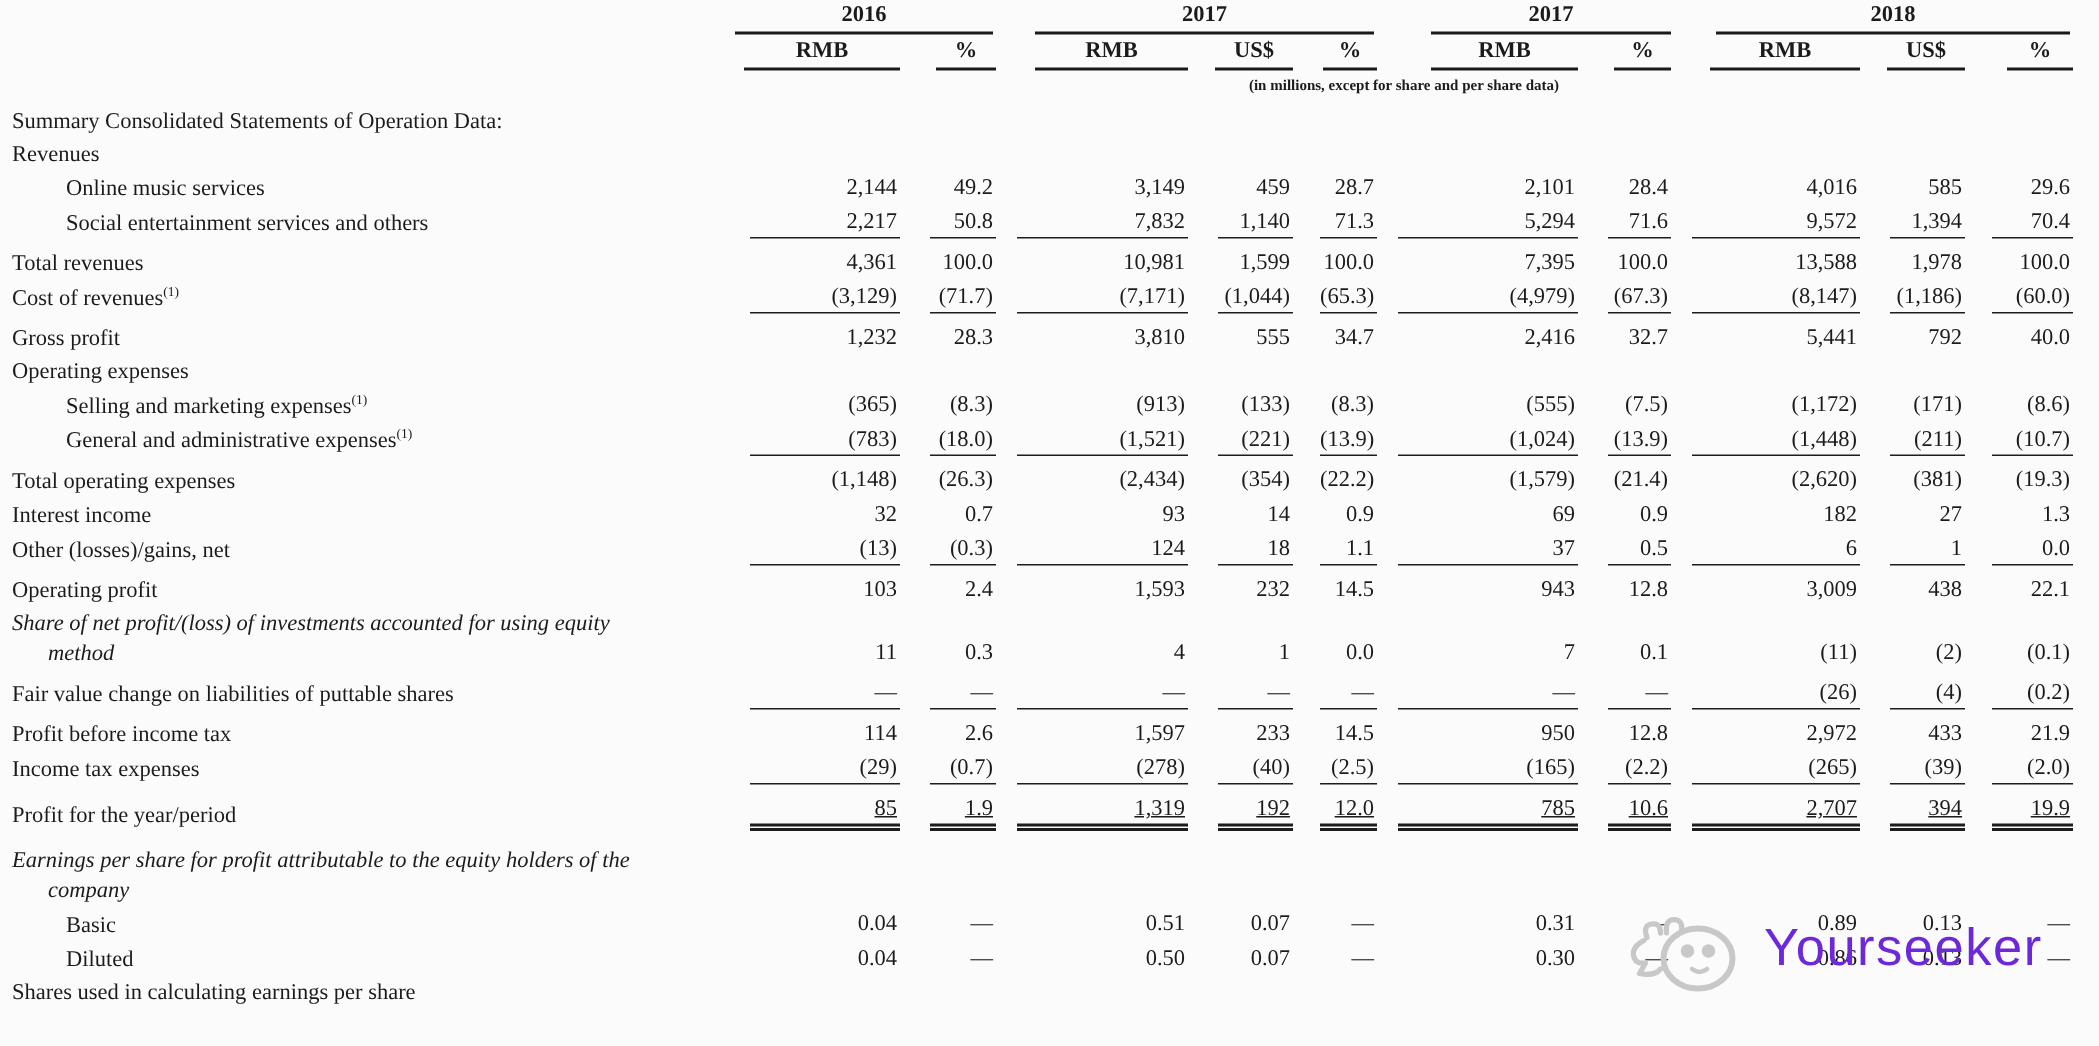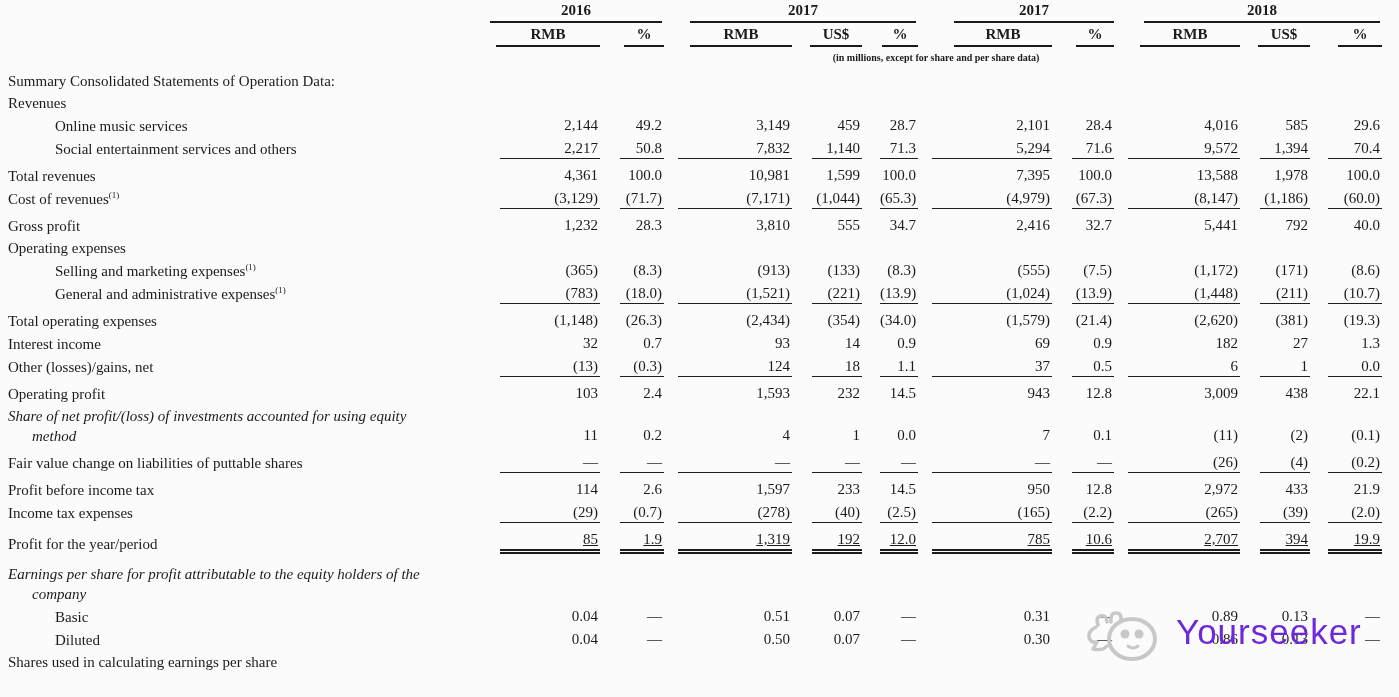--- a/index.html
+++ b/index.html
@@ -25,21 +25,21 @@
   }
   .ga1{margin:0 2px;} .ga2{margin-left:34px; margin-right:2px;}
   .gy1{margin:0 4px 0 2px;} .gy2{margin-left:24px; margin-right:4px;}
   .gy3{margin-left:34px; margin-right:2px;} .gy4{margin-left:28px; margin-right:4px;}
   .hc0{margin:0 4px 0 8px;}  .hc1{margin:0 2px 0 20px;} .hc2{margin:0 4px 0 24px;}
   .hc3{margin:0 2px 0 14px;} .hc4{margin:0 2px 0 18px;} .hc5{margin:0 4px 0 34px;}
   .hc6{margin:0 2px 0 20px;} .hc7{margin:0 4px 0 24px;} .hc8{margin:0 2px 0 14px;}
   .hc9{margin:0 2px 0 26px;}
   th.note-cell { text-align:center; font-size:10px; padding:2px 0 4px 0; line-height:16px; }
   td.lbl { text-align:left; line-height:20px; padding-left:8px; }
-  td.lbl.ind1 { padding-left:55px; }
+  td.lbl.ind1 { padding-left:44px; }
   td.lbl.hang { white-space:pre-line; padding-left:32px; text-indent:-24px;font-style:italic; }
   td.num { text-align:right; }
   .cw { display:block; line-height:20px; border-bottom:1.5px solid transparent; }
   .mw { margin:0 4px 0 12px; padding-right:2px; }
   .mn { margin:0 2px 0 16px; padding-right:2px; }
   tr.b { font-weight:bold; }
   tr.pad td { padding-top:5px; }
   tr.pad2 td { padding-top:9px; }
   tr.rule td.num .cw { border-bottom:1.5px solid #1d1d1d; }
   tr.rule2 td.num .cw { border-bottom:5px double #1d1d1d;text-decoration:underline; }
@@ -375,21 +375,21 @@
         <td class="num">
           <div class="cw mn">(26.3)</div>
         </td>
         <td class="num">
           <div class="cw mw">(2,434)</div>
         </td>
         <td class="num">
           <div class="cw mn">(354)</div>
         </td>
         <td class="num">
-          <div class="cw mn">(34.0)</div>
+          <div class="cw mn">(22.2)</div>
         </td>
         <td class="num">
           <div class="cw mw">(1,579)</div>
         </td>
         <td class="num">
           <div class="cw mn">(21.4)</div>
         </td>
         <td class="num">
           <div class="cw mw">(2,620)</div>
         </td>
@@ -499,21 +499,21 @@
           <div class="cw mn">22.1</div>
         </td>
       </tr>
       <tr>
         <td class="lbl hang"><span>Share of net profit/(loss) of investments accounted for using equity
 method</span></td>
         <td class="num">
           <div class="cw mw">11</div>
         </td>
         <td class="num">
-          <div class="cw mn">0.2</div>
+          <div class="cw mn">0.3</div>
         </td>
         <td class="num">
           <div class="cw mw">4</div>
         </td>
         <td class="num">
           <div class="cw mn">1</div>
         </td>
         <td class="num">
           <div class="cw mn">0.0</div>
         </td>

